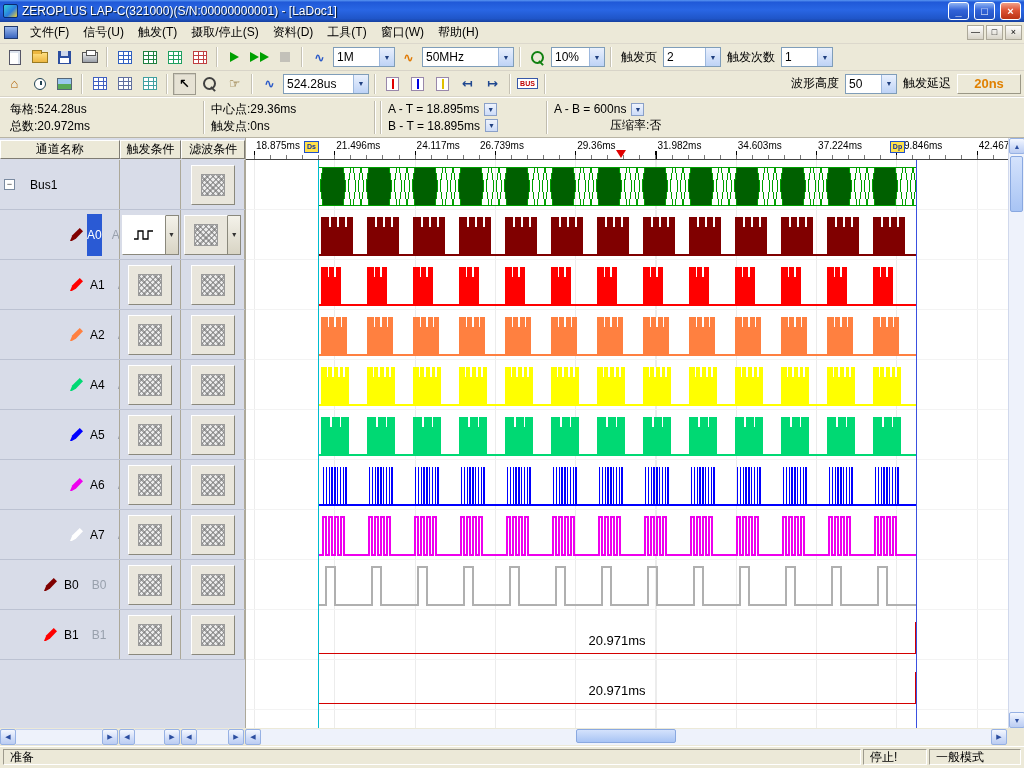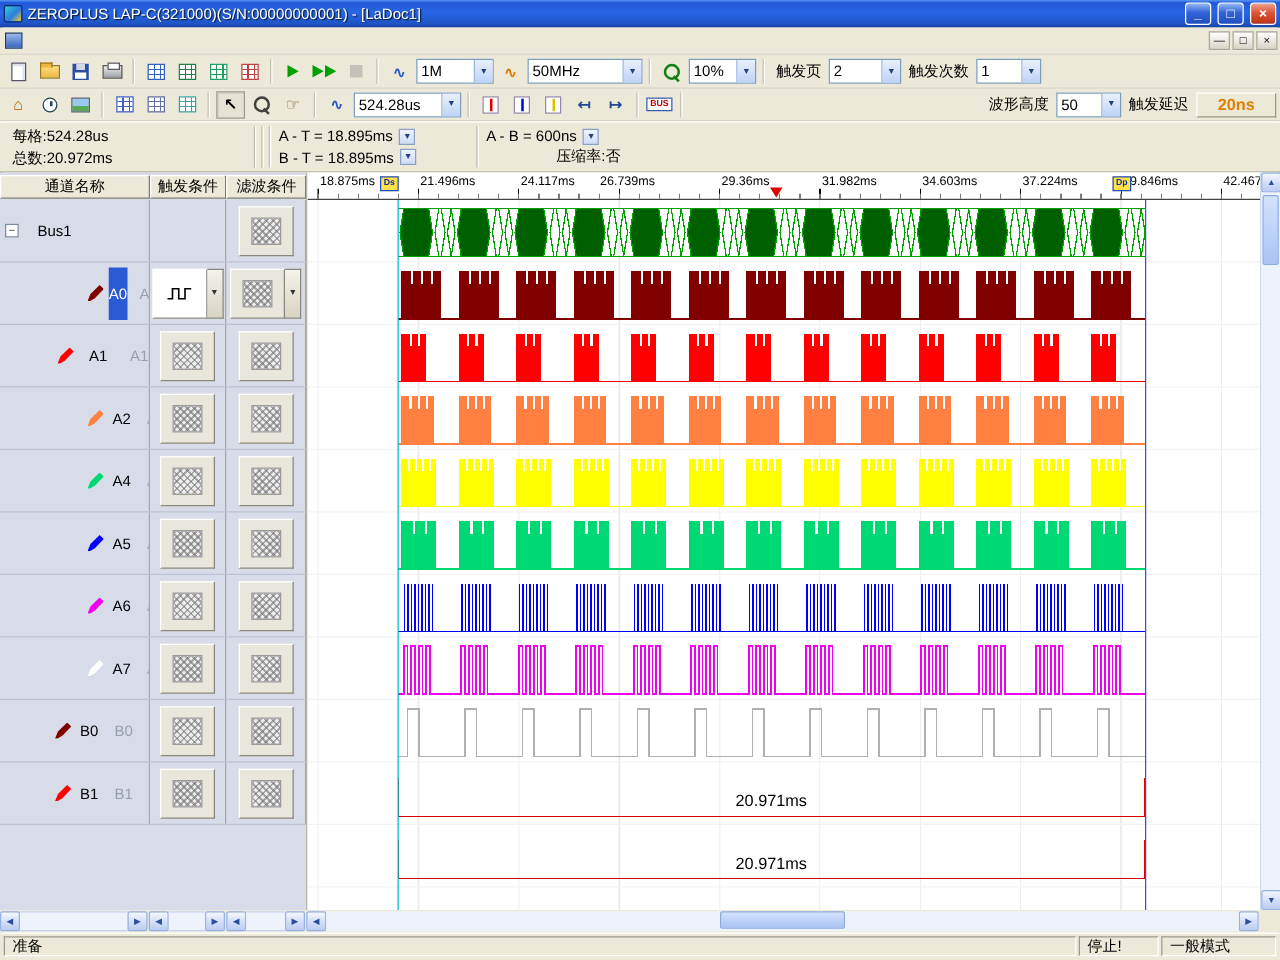--- a/index.html
+++ b/index.html
@@ -119,20 +119,30 @@
   <div class="titlebar">
     <span class="appicon"></span>
     <span class="title">ZEROPLUS LAP-C(321000)(S/N:00000000001) - [LaDoc1]</span>
     <span class="winbtn">_</span>
     <span class="winbtn">□</span>
     <span class="winbtn close">×</span>
   </div>
 
   <div class="menubar">
     <span class="mdiicon"></span>
+    <div id="menuitems" style="display:flex">
+        <span class="menuitem">文件(F)</span>
+        <span class="menuitem">信号(U)</span>
+        <span class="menuitem">触发(T)</span>
+        <span class="menuitem">摄取/停止(S)</span>
+        <span class="menuitem">资料(D)</span>
+        <span class="menuitem">工具(T)</span>
+        <span class="menuitem">窗口(W)</span>
+        <span class="menuitem">帮助(H)</span>
+      </div>
     <div style="margin-left:auto;display:flex">
       <span class="mdibtn">—</span>
       <span class="mdibtn">□</span>
       <span class="mdibtn">×</span>
     </div>
   </div>
 
   <div class="toolbar" id="tb1">
       <span class="tbtn">
         <span class="ik-page"></span>
@@ -278,20 +288,28 @@
   <div class="infobar">
     <div class="icol" style="width:195px">
       <div class="irow">
           <span>每格:524.28us</span>
         </div>
       <div class="irow">
           <span>总数:20.972ms</span>
         </div>
     </div>
     <div class="isep"></div>
+    <div class="icol" style="width:165px">
+      <div class="irow">
+          <span>中心点:29.36ms</span>
+        </div>
+      <div class="irow">
+          <span>触发点:0ns</span>
+        </div>
+    </div>
     <div class="isep"></div>
     <div class="isep"></div>
     <div class="icol" style="width:160px">
       <div class="irow">
           <span>A - T = 18.895ms</span>
           <span class="dd">▼</span>
         </div>
       <div class="irow">
           <span>B - T = 18.895ms</span>
           <span class="dd">▼</span>
@@ -350,21 +368,21 @@
               <span class="conddrop">▼</span>
             </div>
             <div class="cell ccond" style="width: 64px;">
               <span class="condbtn">
                 <span class="hatch"></span>
               </span>
               <span class="conddrop">▼</span>
             </div>
           </div>
           <div class="chrow">
-            <div class="cname" style="padding-left: 46px; justify-content: space-between;">
+            <div class="cname" style="padding-left: 70px;">
               <span class="pen" style="background: rgb(255, 0, 0);"></span>
               <span class="chlabel">A1</span>
               <span class="chsub">A1</span>
             </div>
             <div class="cell ccond" style="width: 62px;">
               <span class="condbtn">
                 <span class="hatch"></span>
               </span>
             </div>
             <div class="cell ccond" style="width: 64px;">

